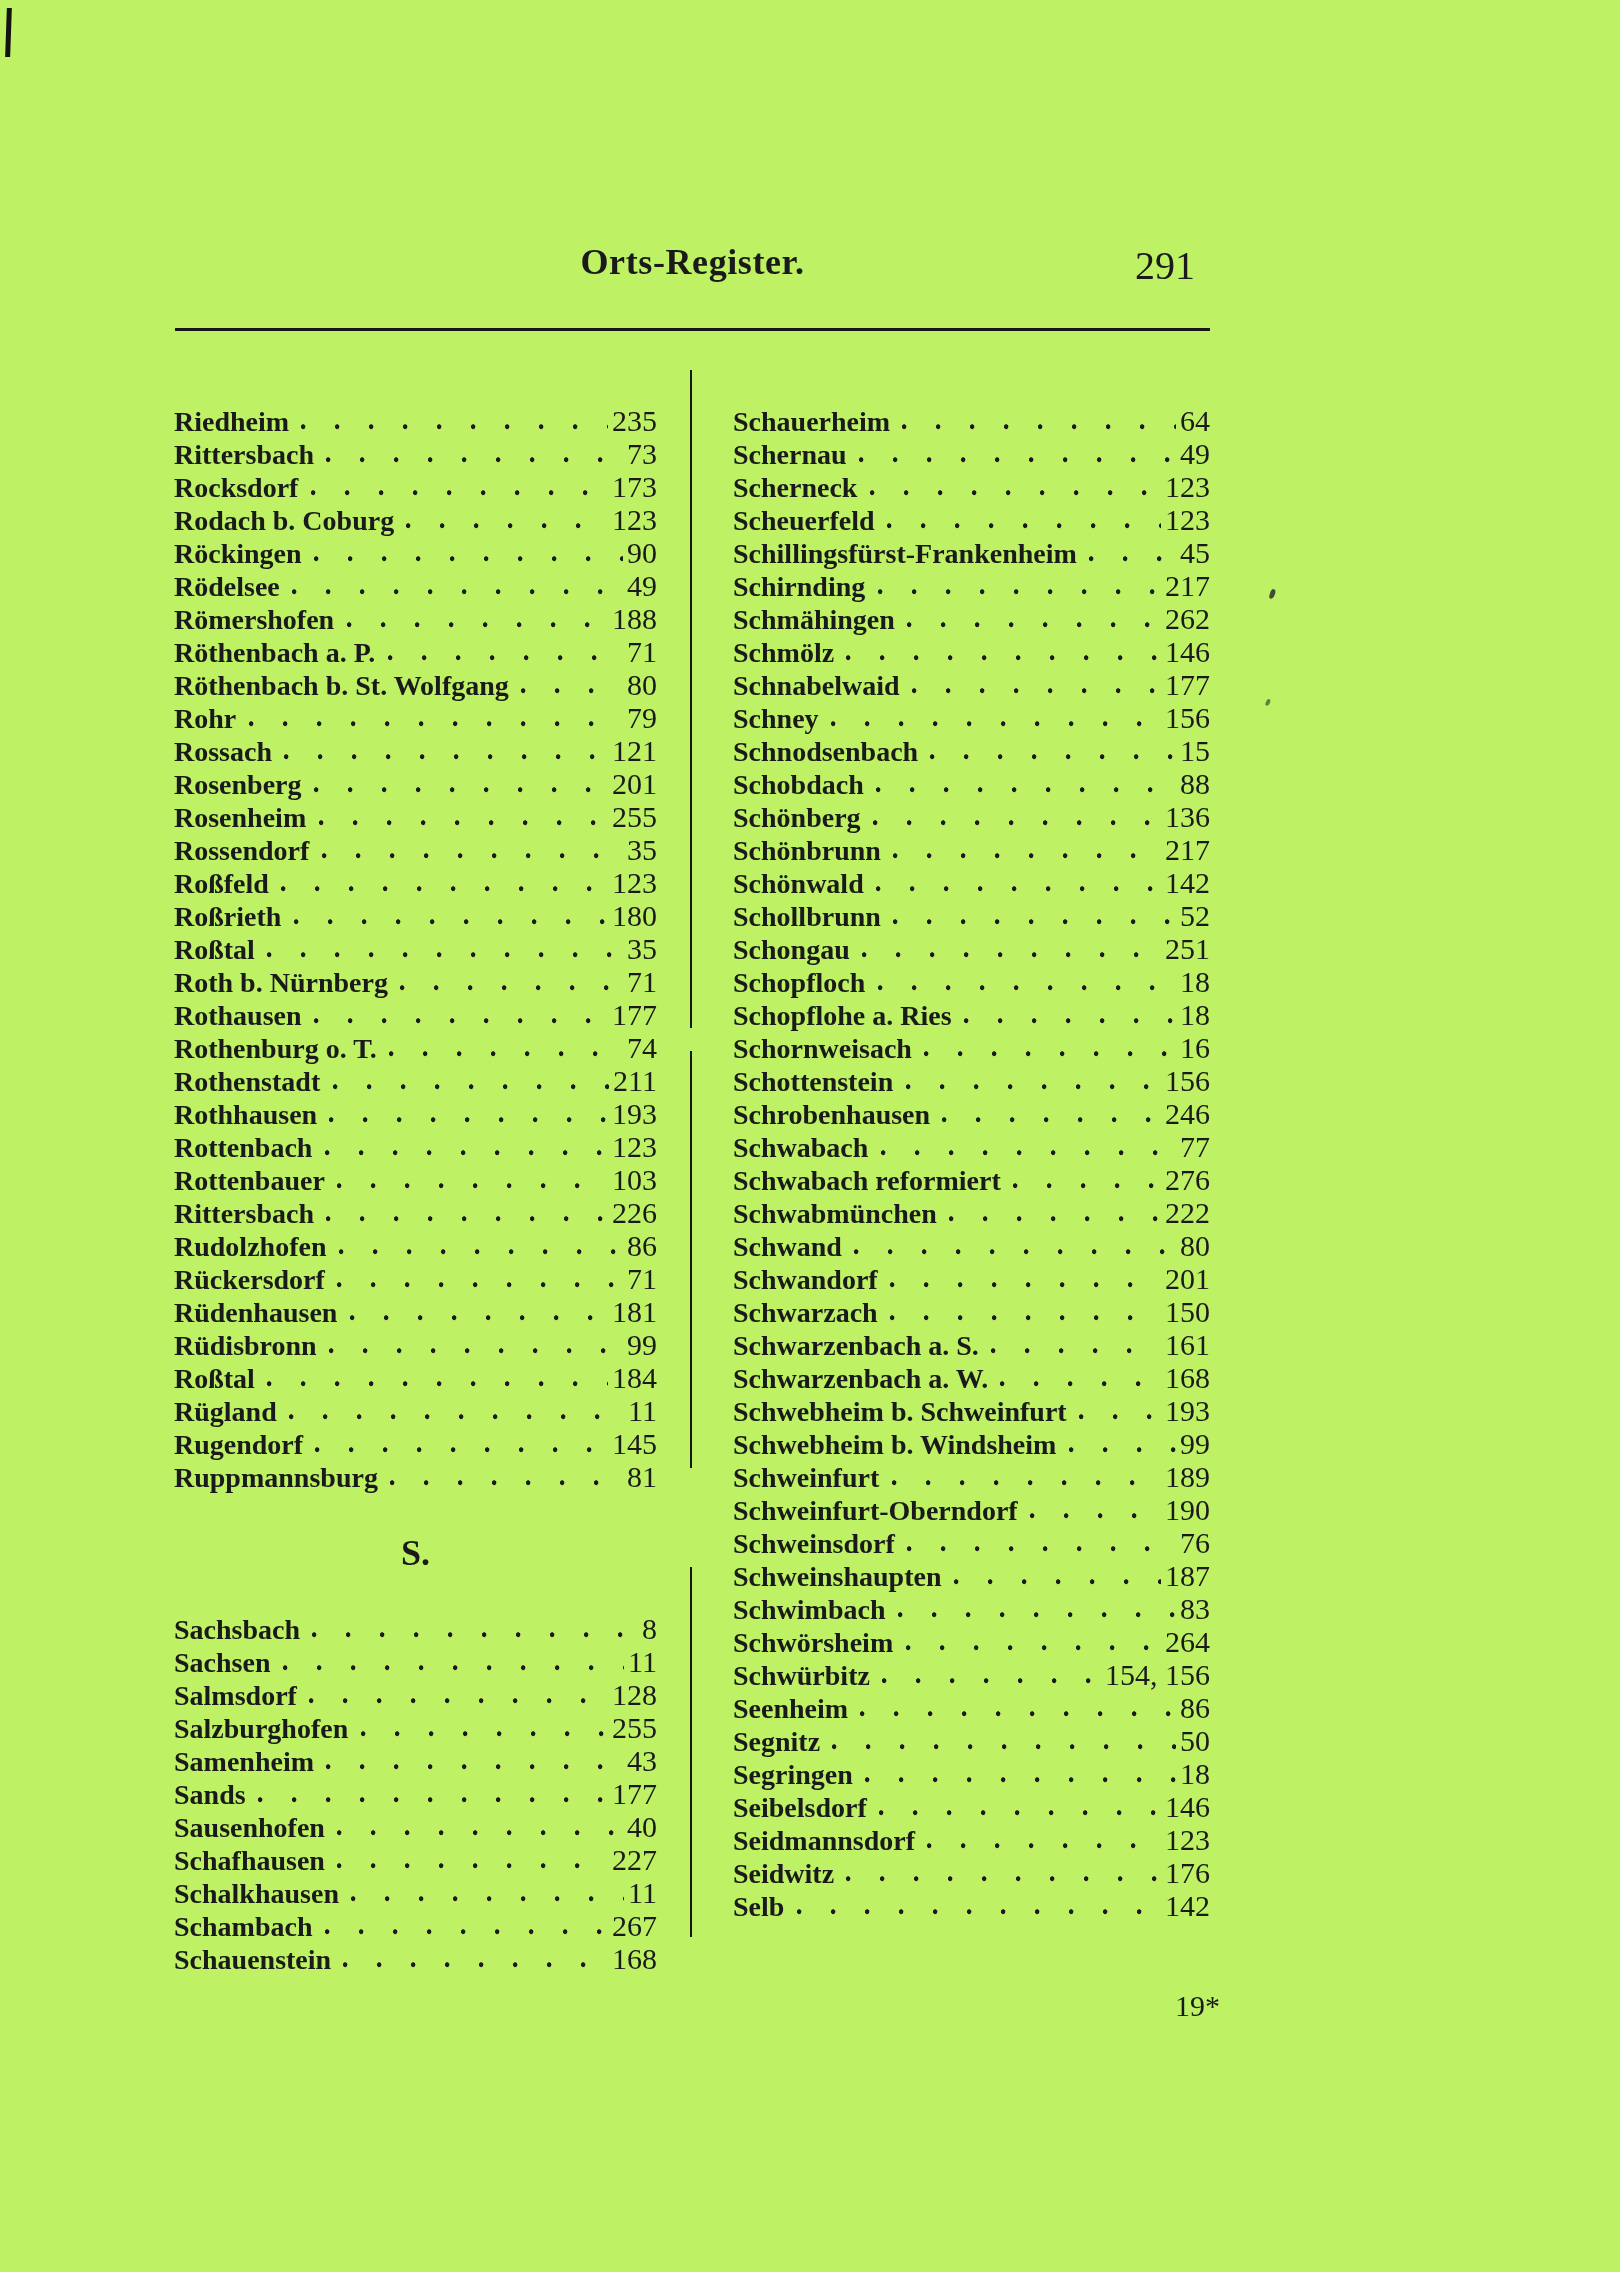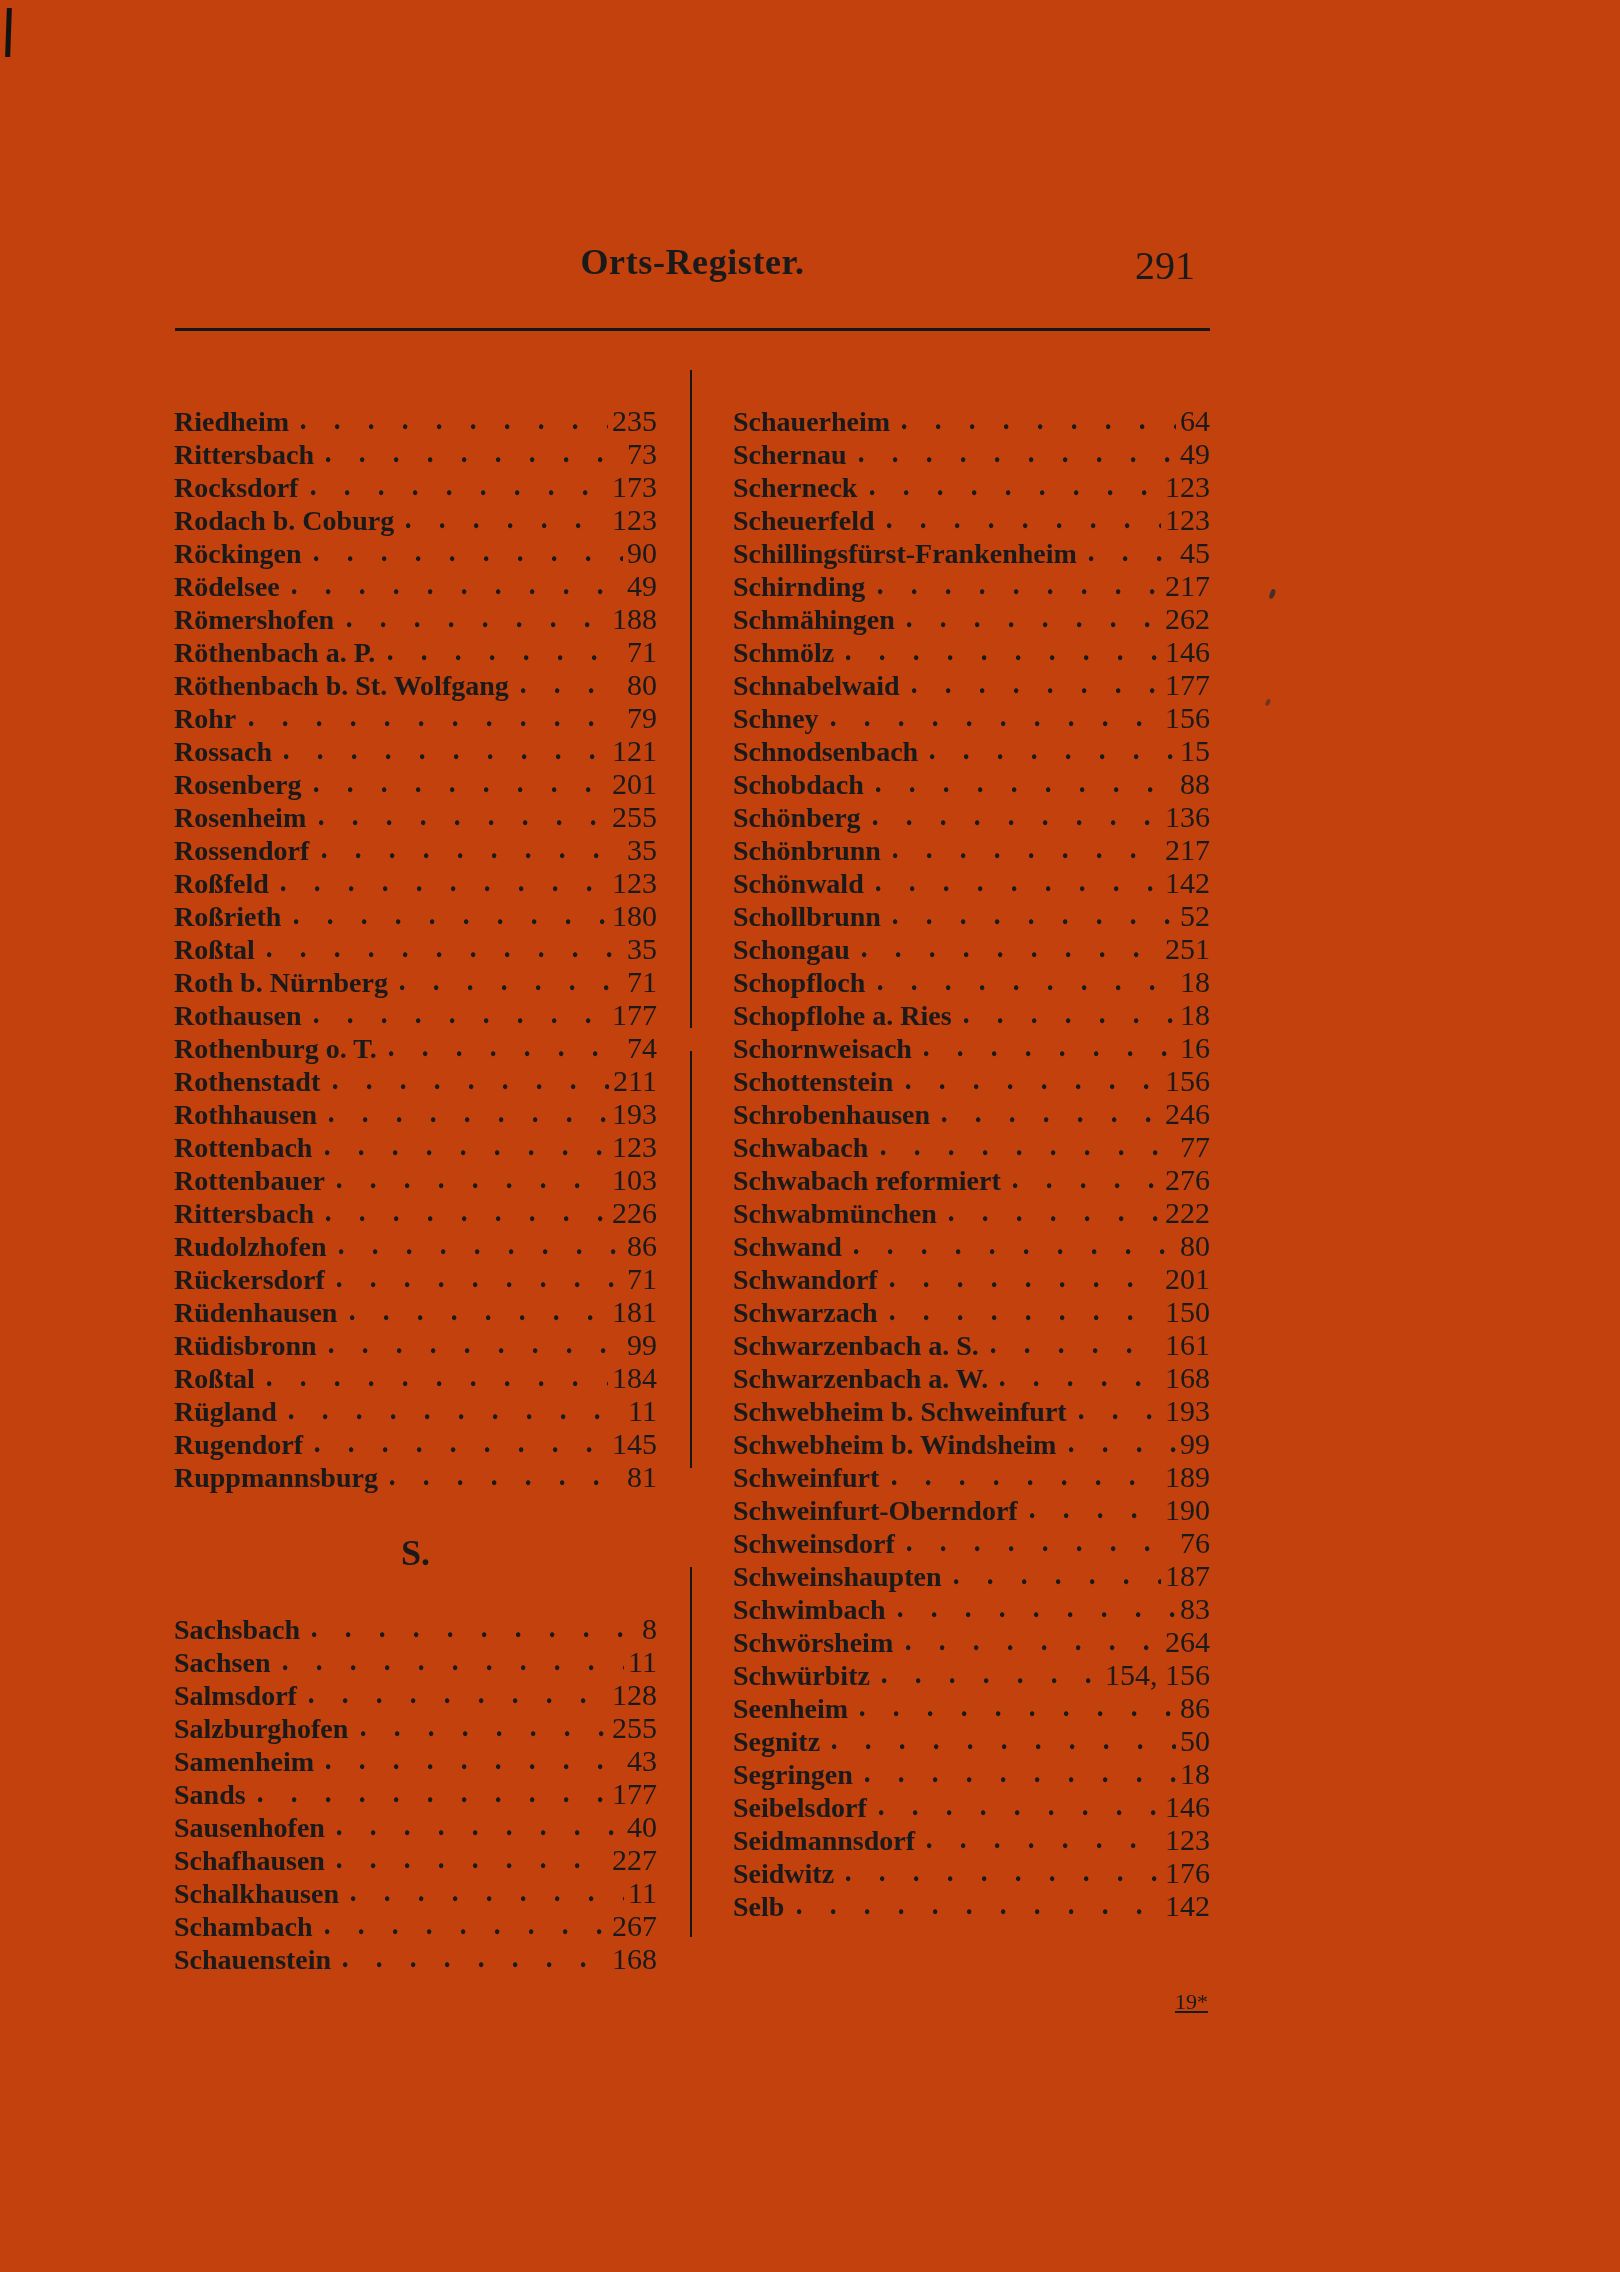--- a/index.html
+++ b/index.html
@@ -1,19 +1,19 @@
 <!DOCTYPE html>
 <html style="font-size:9px"><head>
 <meta charset="utf-8">
 <style>
   html,body { margin:0; padding:0; background:#ffffff; }
   .sheet {
     position:relative;
     width:1620px; height:2273px;
-    background:#c2410c;
+    background:#bef264;
     color:#1a1a1a;
     font-family:"Liberation Serif","DejaVu Serif",serif;
     overflow:hidden;
   }
 
   
   .header-band { position:absolute; left:174px; top:241px; width:1037px; height:62px; }
   .page-title {
     display:block; text-align:center;
     font-size:36px; font-weight:700; letter-spacing:0.6px;
@@ -54,21 +54,21 @@
     font-size:36px; font-weight:700;
   }
 
   
   .vline { position:absolute; left:690px; width:1.7px; background:#161616; }
   .vline-a { top:370px;  height:658px; }
   .vline-b { top:1051px; height:417px;  }
   .vline-c { top:1567px; height:370px;  }
 
   
-  .sig-mark { position:absolute; left:1175px; top:1989px; font-size:22px; font-weight:400;text-decoration:underline; }
+  .sig-mark { position:absolute; left:1175px; top:1989px; font-size:30px; font-weight:400; }
 
   
   .corner-mark {
     position:absolute; left:5.6px; top:7.8px;
     width:5px; height:49px; background:#121212; transform:rotate(2deg);
   }
   .speck { position:absolute; background:#2e2e2e; border-radius:50% 50% 60% 40%; opacity:.85; }
   .speck-1 { left:1270px; top:589px; width:5px;  height:9.5px; transform:rotate(18deg); }
   .speck-2 { left:1266px; top:699px; width:3.9px;  height:6.7px; transform:rotate(24deg); opacity:.6; }
 </style>

